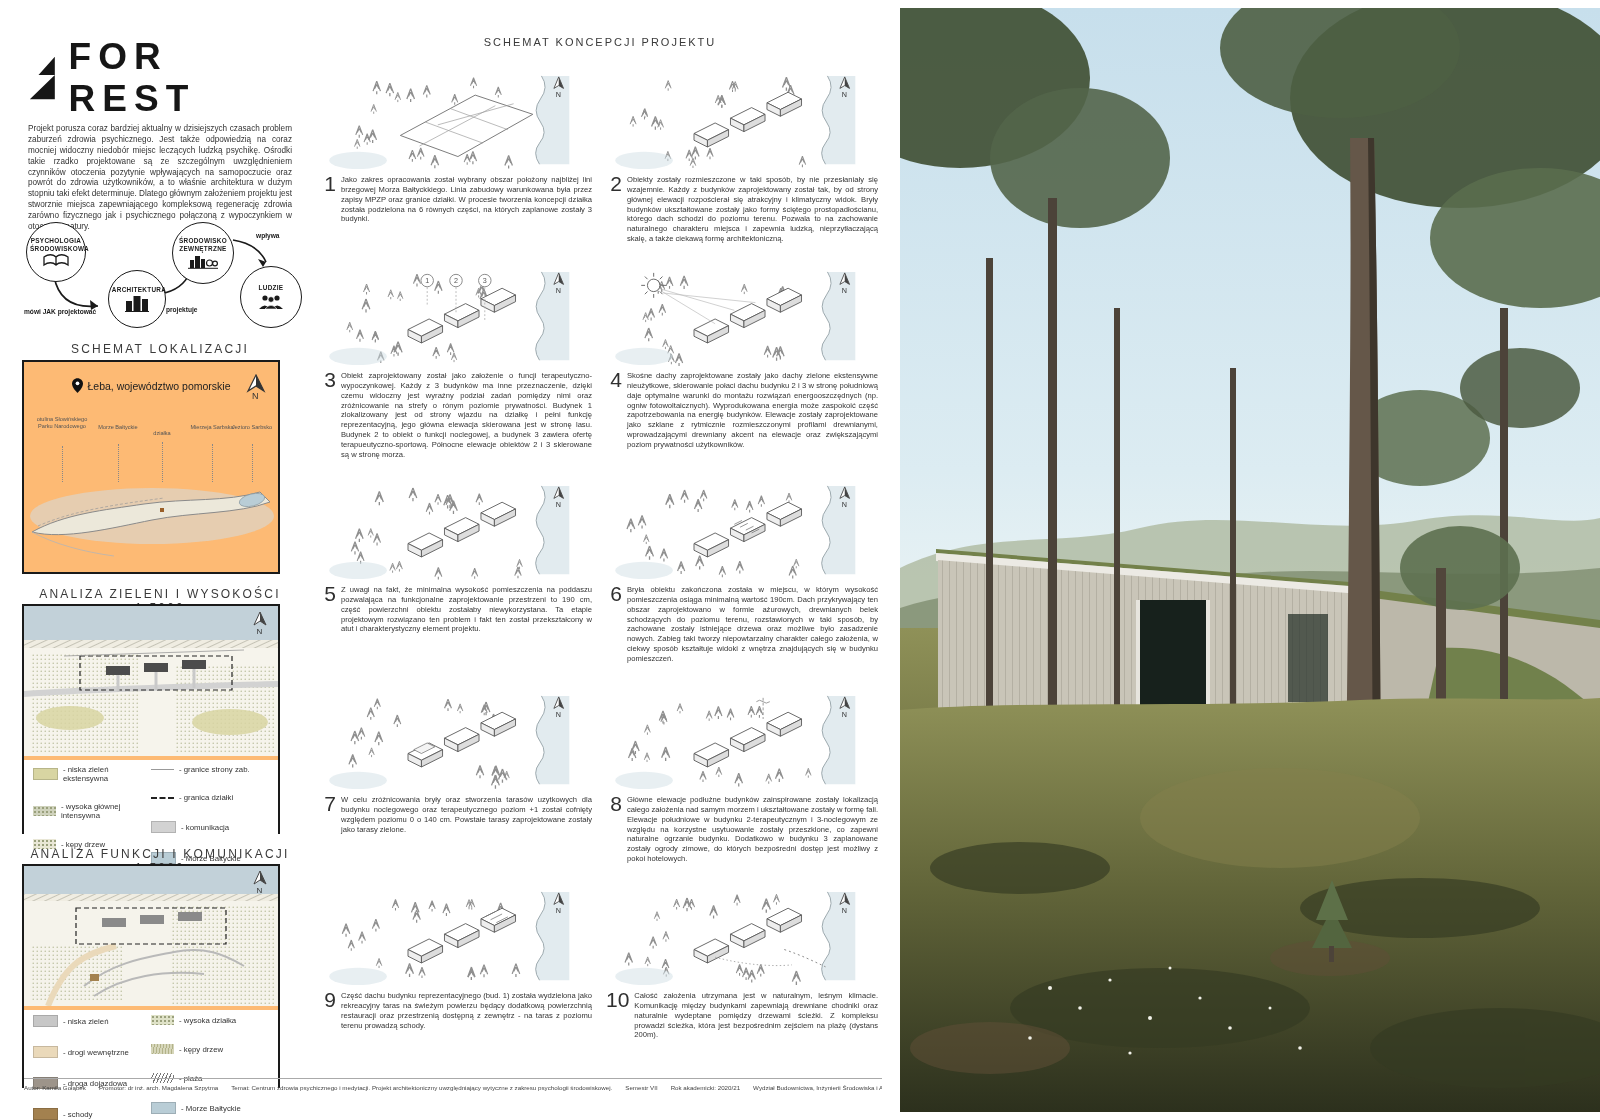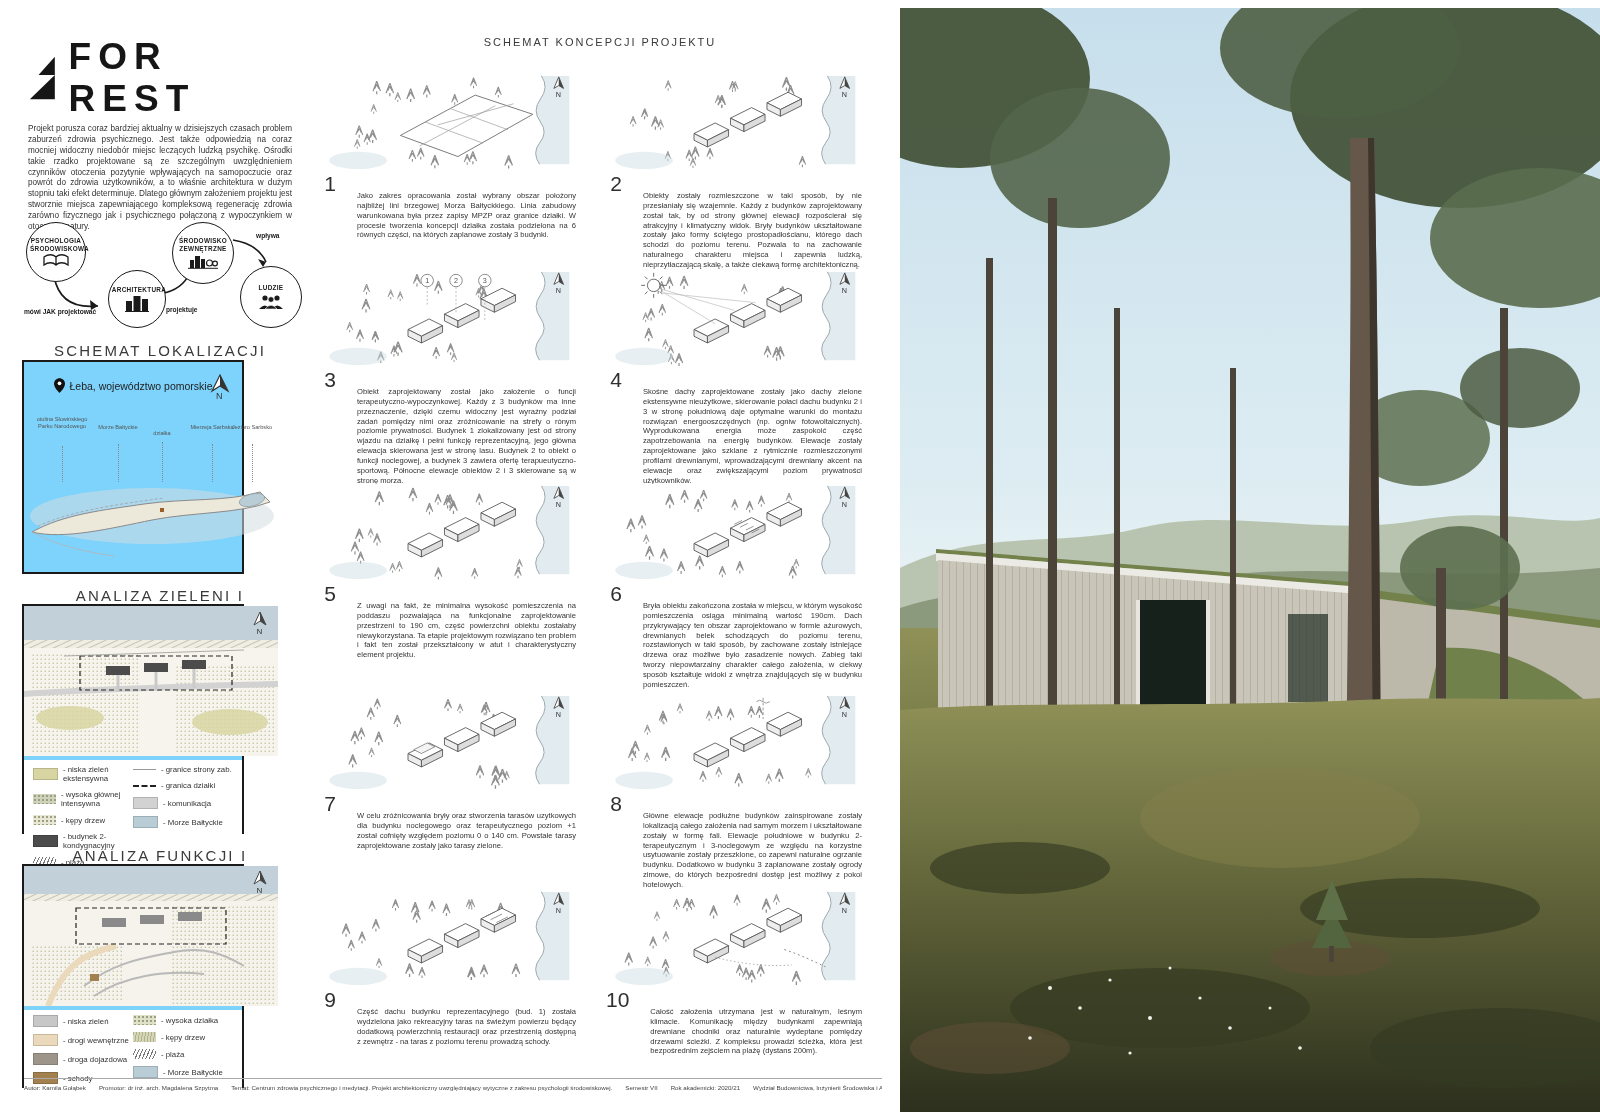--- a/index.html
+++ b/index.html
@@ -17,46 +17,46 @@
          text-align:justify;color:#333;}
   
   .flow{position:absolute;top:198px;left:0;width:282px;height:126px;}
   .fnode{position:absolute;border:1.6px solid #1a1a1a;border-radius:50%;background:#fff;
          display:flex;flex-direction:column;align-items:center;justify-content:center;text-align:center;}
   .fnode .flabel{font-size:6.4px;font-weight:700;letter-spacing:.3px;color:#1a1a1a;line-height:1.15;width:90%;}
   .fnode svg{margin-top:2px;}
   .fwire{position:absolute;left:0;top:0;width:282px;height:126px;}
   .flab{position:absolute;font-size:6.6px;font-weight:700;color:#1a1a1a;white-space:nowrap;}
   
-  .sec-title{position:absolute;width:280px;text-align:center;font-size:15px;letter-spacing:2.2px;color:#3a3a3a;}
-  .sbox{position:absolute;left:2px;width:222px;border:2px solid #1a1a1a;background:#7dd3fc;box-sizing:border-box;}
+  .sec-title{position:absolute;width:280px;text-align:center;font-size:12px;letter-spacing:2.2px;color:#3a3a3a;}
+  .sbox{position:absolute;left:2px;width:258px;border:2px solid #1a1a1a;background:#fdba74;box-sizing:border-box;}
   .loc-head{margin-top:16px;text-align:center;font-size:10.5px;color:#222;display:flex;align-items:center;justify-content:center;gap:5px;}
   .loc-label{position:absolute;font-size:5.6px;color:#555;text-align:center;width:56px;line-height:1.25;}
   .leader{position:absolute;border-left:1px dotted #888;width:0;}
   .compass{position:absolute;}
   .legend{display:flex;padding:5px 9px 4px 9px;font-size:7.8px;color:#333;background:#fff;}
-  .lcol{flex:1;display:flex;flex-direction:column;gap:7px;}
+  .lcol{flex:1;display:flex;flex-direction:column;gap:19px;}
   .lrow{display:flex;align-items:center;}
   .sw{display:inline-block;width:23px;height:10px;margin-right:5px;flex:none;}
   .sw.solid{border:1px solid rgba(0,0,0,.15);}
   .sw.line{height:0;border:none;border-top:1.4px solid #999;margin-top:0;}
   .sw.dash{height:0;border:none;border-top:2px dashed #222;}
   .sw.hatch{background:repeating-linear-gradient(115deg,transparent 0 2.2px,#777 2.2px 3.2px);}
   .sw.speckle{background-image:radial-gradient(#9aa07c .9px,transparent 1px);background-size:4px 4px;}
   .sw.waves{background:repeating-linear-gradient(100deg,#b2b289 0 1px,transparent 1px 3px);}
   
   .concept{position:absolute;left:320px;top:36px;width:560px;}
   .concept-title{text-align:center;font-size:11px;letter-spacing:2px;color:#3a3a3a;margin-bottom:26px;}
   #concept-grid{display:grid;grid-template-columns:272px 272px;column-gap:14px;
                 grid-template-rows:196px 214px 210px 196px 172px;}
   .cell{display:flex;flex-direction:column;overflow:hidden;}
   .diag-svg{width:100%;height:96px;flex:none;}
   .citem{display:flex;margin-top:5px;}
   .cnum{font-size:21px;font-weight:300;color:#2f2f2f;margin:-3px 5px 0 0;min-width:16px;text-align:right;flex:none;}
-  .citem p{margin:16px;font-size:7.6px;line-height:1.3;text-align:justify;color:#333;}
+  .citem p{margin:0;font-size:7.6px;line-height:1.3;text-align:justify;color:#333;}
   
   .footer{position:absolute;left:24px;top:1078px;width:858px;border-top:1px solid #aaa;
           padding-top:5px;display:flex;gap:13px;font-size:6.2px;color:#444;white-space:nowrap;overflow:hidden;}
   
   .render{position:absolute;left:900px;top:8px;width:700px;height:1104px;overflow:hidden;}
   .render svg{display:block;}
 </style>
 </head>
 <body>
 

